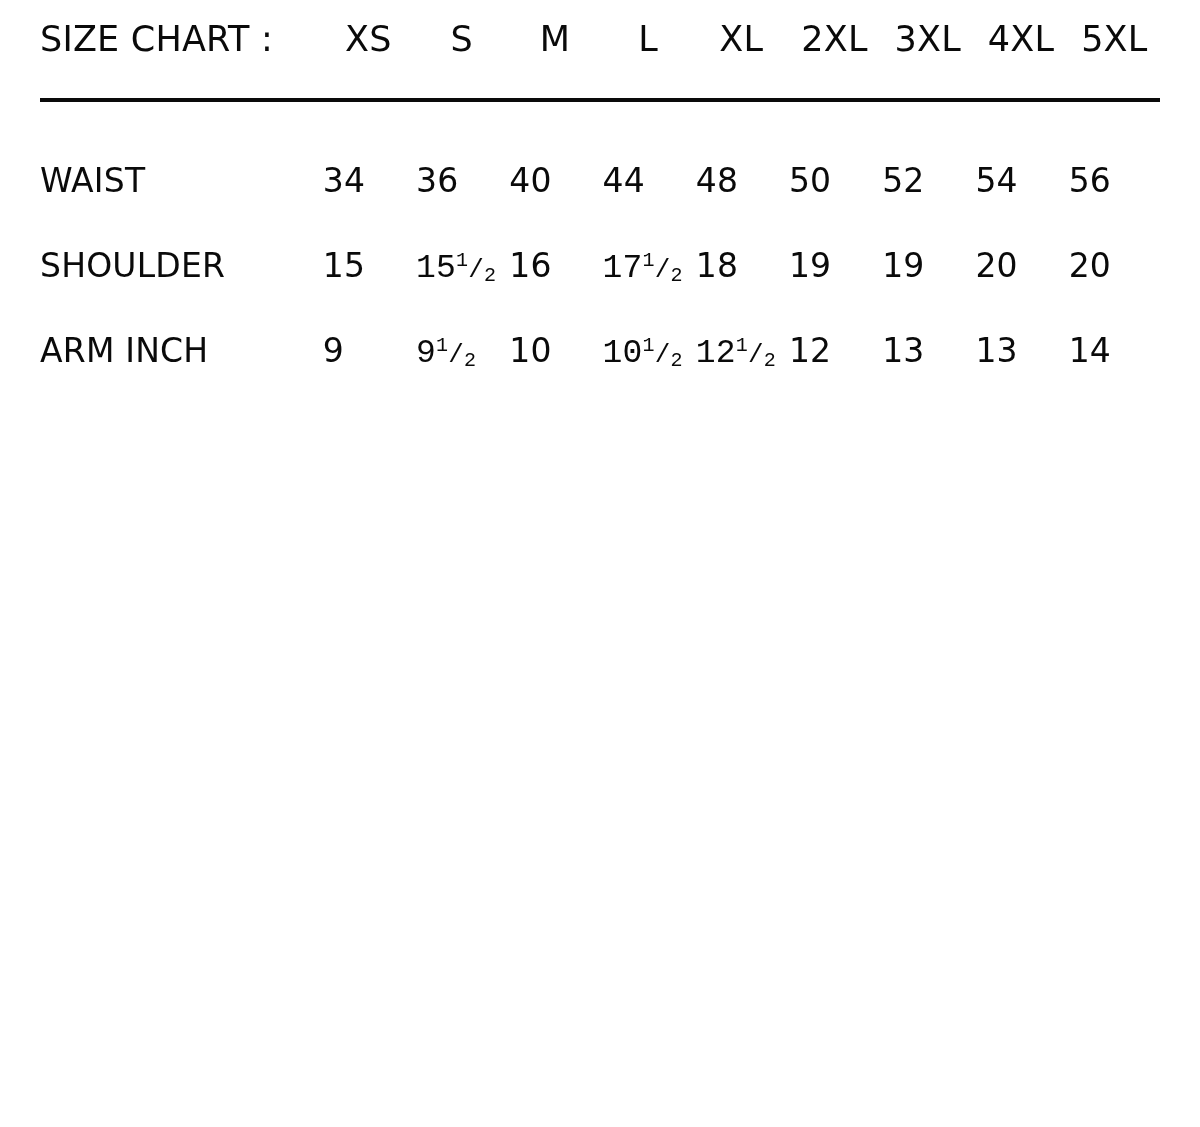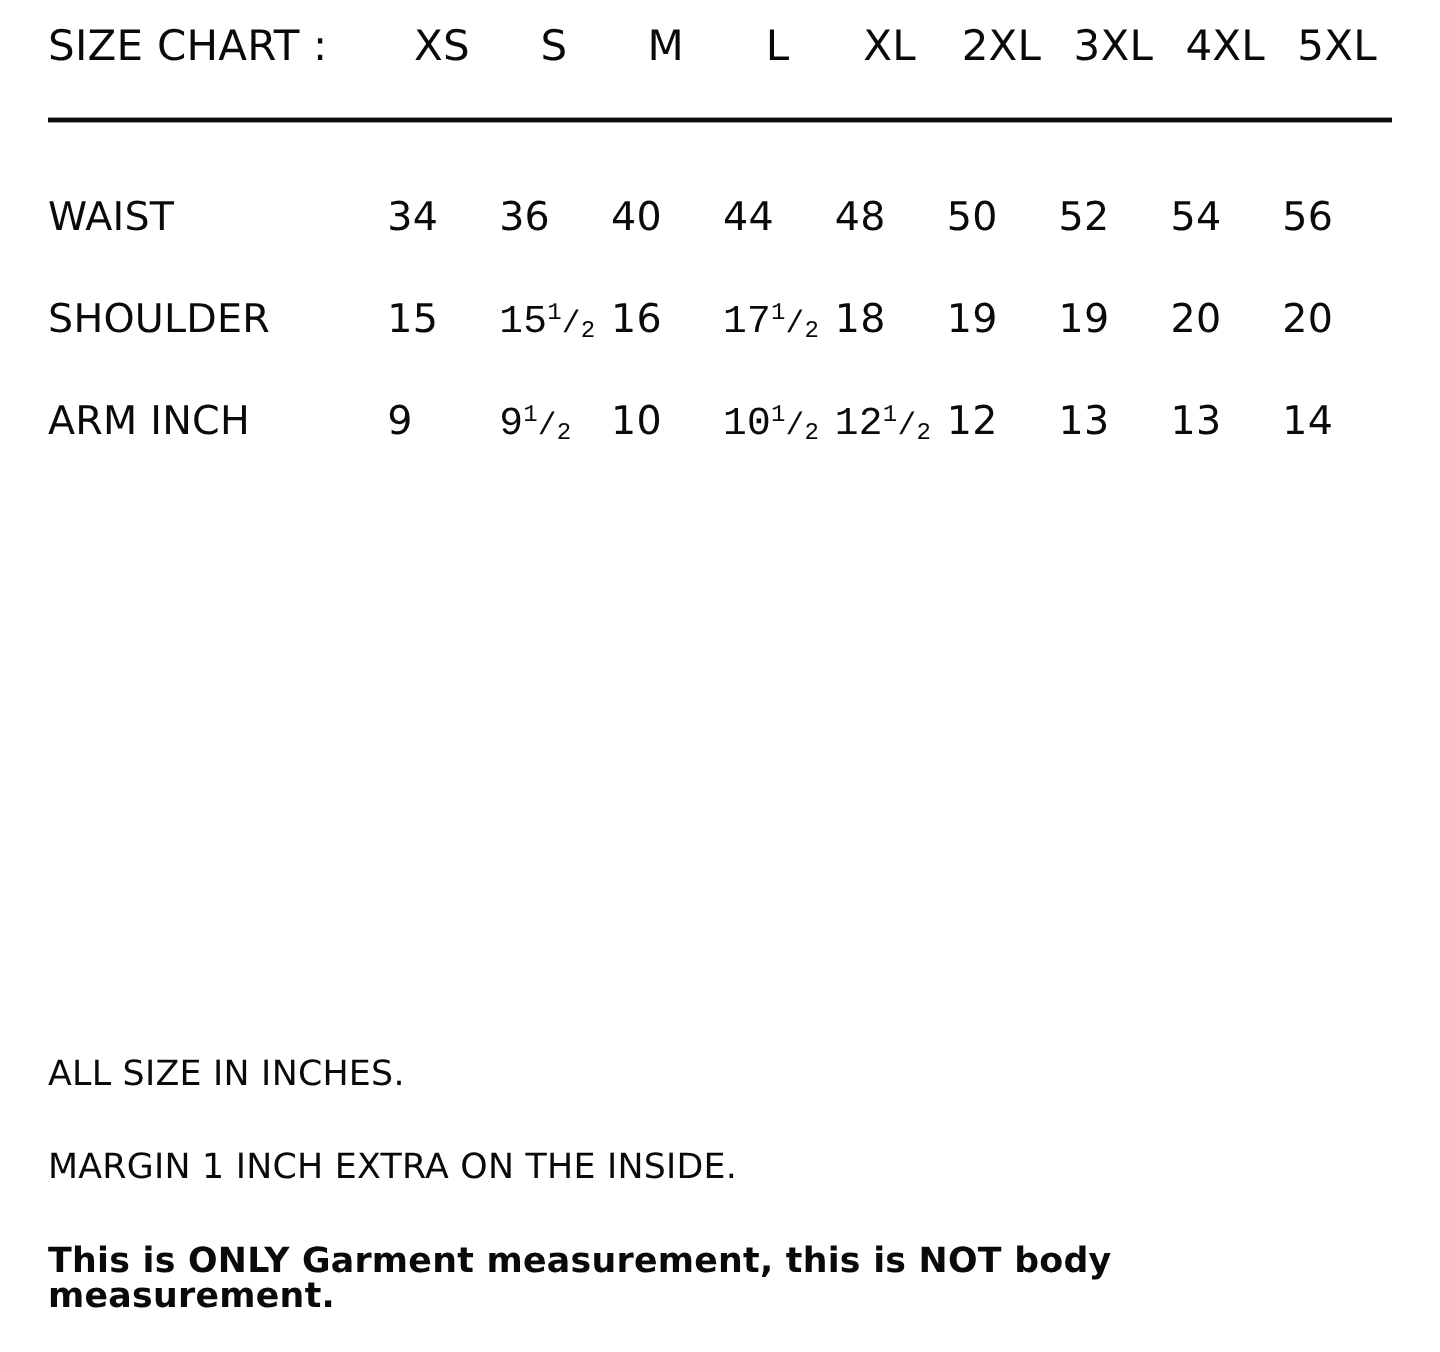--- a/index.html
+++ b/index.html
@@ -199,19 +199,14 @@
         <td class="val"><span>12</span></td>
         <td class="val"><span>13</span></td>
         <td class="val"><span>13</span></td>
         <td class="val"><span>14</span></td>
       </tr>
 
 
     </tbody>
   </table>
 
-  <div class="notes">
-    <div class="note">ALL SIZE IN INCHES.</div>
-    <div class="note">MARGIN 1 INCH EXTRA ON THE INSIDE.</div>
-    <div class="note bold">This is ONLY Garment measurement, this is NOT body measurement.</div>
-  </div>
 
 </div>
 
 </body></html>

